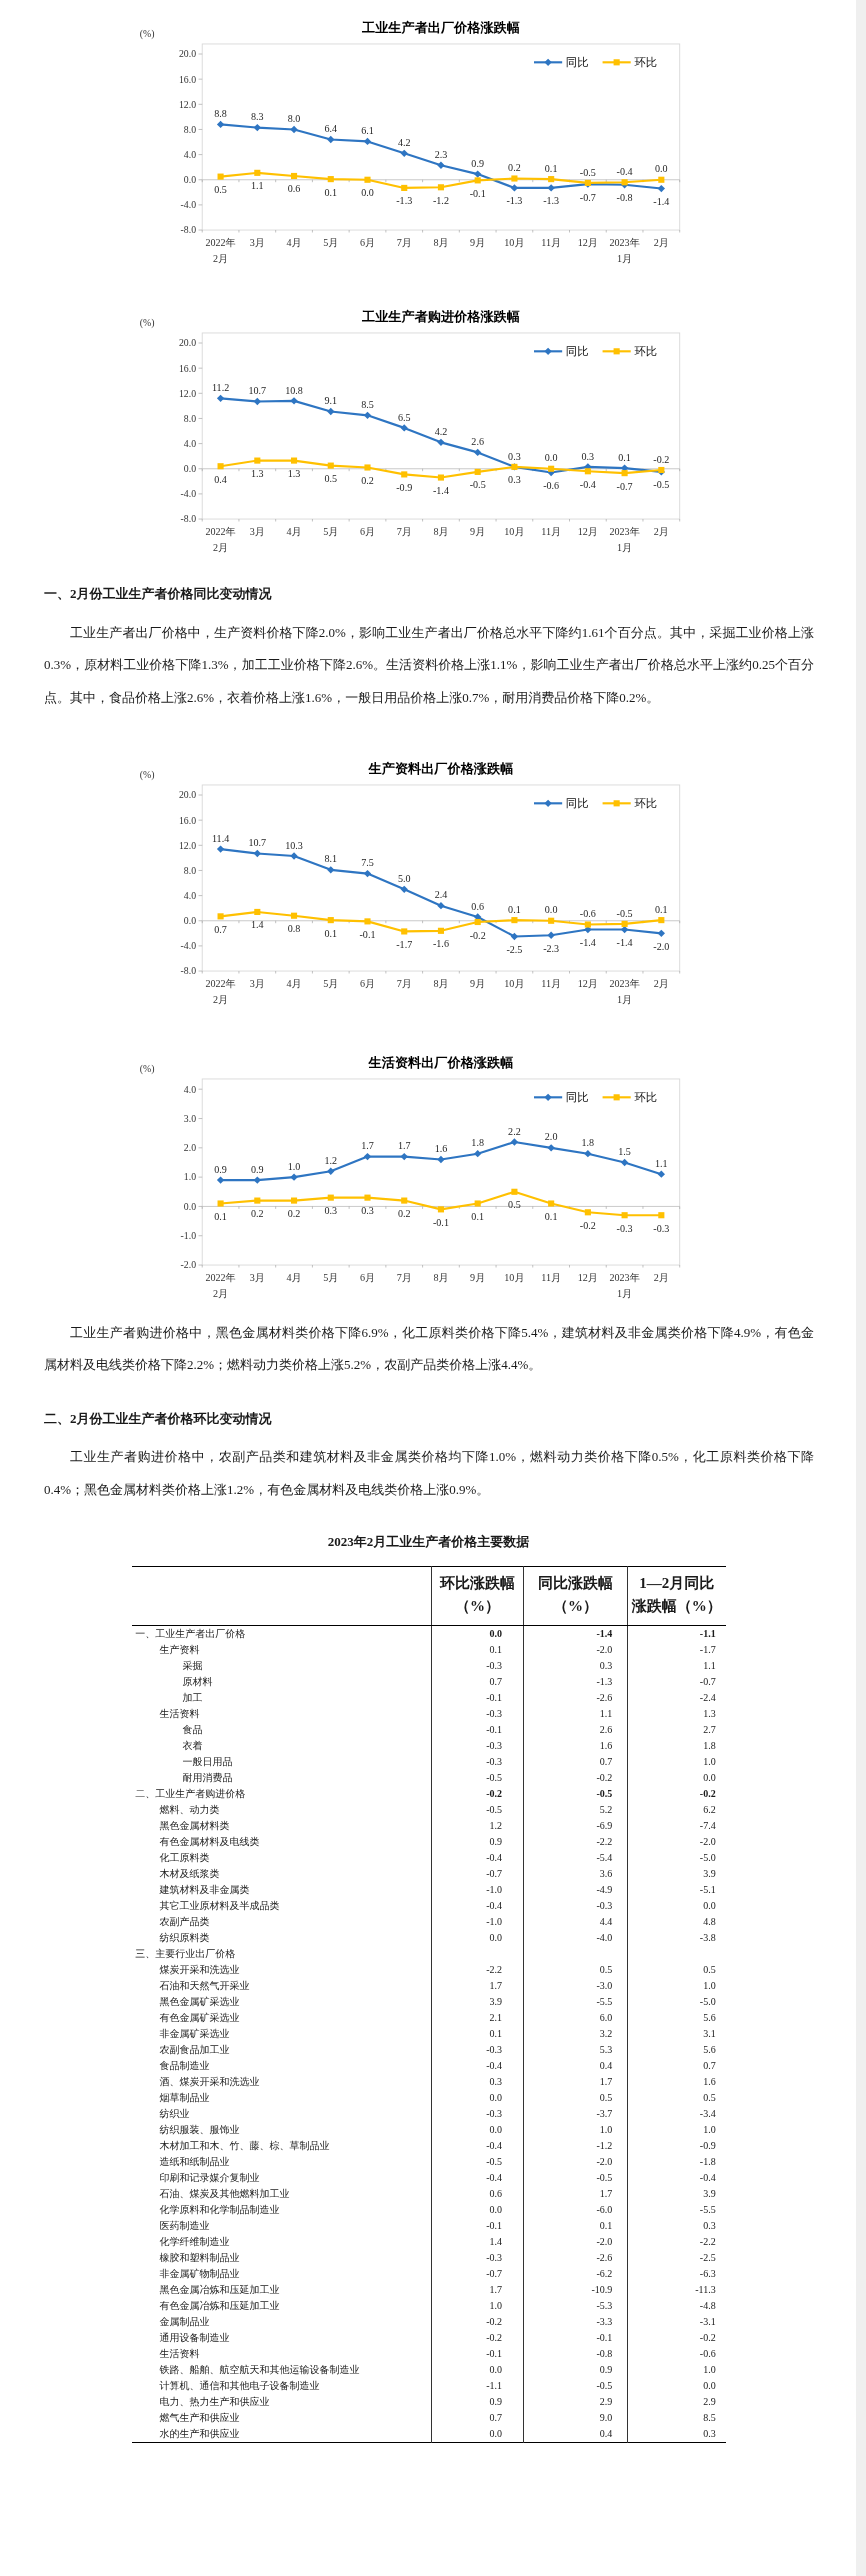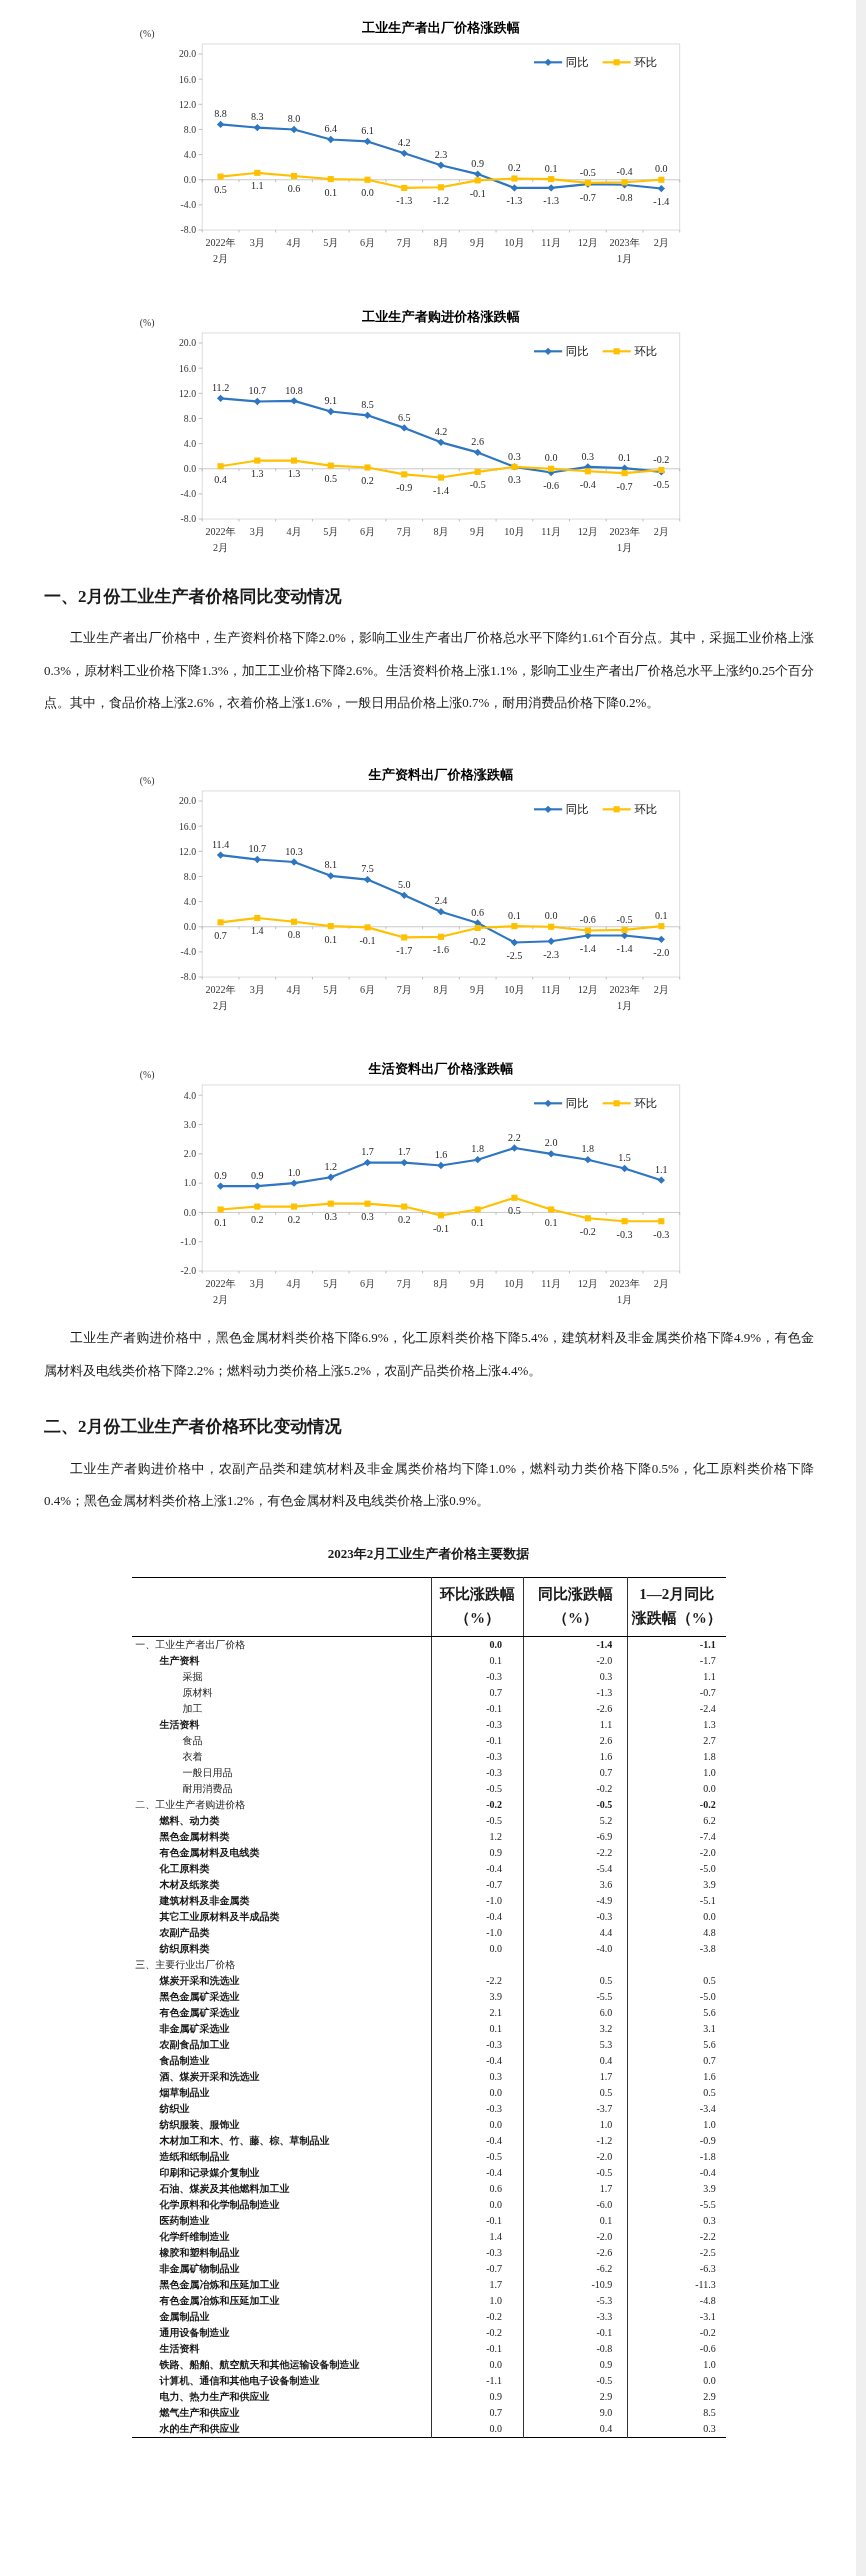--- a/index.html
+++ b/index.html
@@ -9,21 +9,21 @@
     font-family:"Liberation Serif", serif;
   }
   .right-strip{position:absolute;top:0;right:0;width:9.8px;height:100%;background:#efefef;}
   .content{width:857px;}
   .chart svg{display:block;}
   .chart.c1{margin-top:6.1px;}
   .chart.c2{margin-top:27px;}
   .chart.c3{margin-top:33px;}
   .chart.c4{margin-top:32px;}
   .sec-heading{
-    font-size:17px;font-weight:bold;margin:28px 44px 0 44px;line-height:1.4;
+    font-size:13px;font-weight:bold;margin:28px 44px 0 44px;line-height:1.4;
   }
   .body-p{
     font-size:13px;line-height:2.5;text-align:justify;text-indent:2em;
     margin:13.5px 43px 0 44px;
   }
   .tbl-title{
     font-size:13px;font-weight:bold;text-align:center;margin-top:27px;
   }
   table.main{
     border-collapse:collapse;table-layout:fixed;width:594px;
@@ -36,21 +36,21 @@
   table.main col.c-2{width:104px;}
   table.main col.c-3{width:98px;}
   table.main thead th{
     font-weight:bold;text-align:center;vertical-align:middle;
     padding:4.9px 0 6.1px 0;line-height:1.55;font-size:15px;
     border-bottom:1.8px solid #000;
   }
   table.main .vcol{border-left:0.6px solid #333;}
   table.main td{height:16px;line-height:16px;padding:0;white-space:nowrap;overflow:hidden;}
   td.lbl.i0{padding-left:3.7px;}
-  td.lbl.i1{padding-left:28px;font-weight:bold;}
+  td.lbl.i1{padding-left:28px;}
   td.lbl.i2{padding-left:51px;}
   td.num{text-align:right;}
   td.num.p1{padding-right:21px;}
   td.num.p2{padding-right:14.7px;}
   td.num.p3{padding-right:9.8px;}
   td.b{font-weight:bold;}
 </style>
 </head>
 <body>
 
@@ -721,20 +721,26 @@
           <td class="vcol num p2"></td>
           <td class="vcol num p3"></td>
         </tr>
         <tr>
           <td class="lbl i1">煤炭开采和洗选业</td>
           <td class="vcol num p1">-2.2</td>
           <td class="vcol num p2">0.5</td>
           <td class="vcol num p3">0.5</td>
         </tr>
         <tr>
+          <td class="lbl i1">石油和天然气开采业</td>
+          <td class="vcol num p1">1.7</td>
+          <td class="vcol num p2">-3.0</td>
+          <td class="vcol num p3">1.0</td>
+        </tr>
+        <tr>
           <td class="lbl i1">黑色金属矿采选业</td>
           <td class="vcol num p1">3.9</td>
           <td class="vcol num p2">-5.5</td>
           <td class="vcol num p3">-5.0</td>
         </tr>
         <tr>
           <td class="lbl i1">有色金属矿采选业</td>
           <td class="vcol num p1">2.1</td>
           <td class="vcol num p2">6.0</td>
           <td class="vcol num p3">5.6</td>

